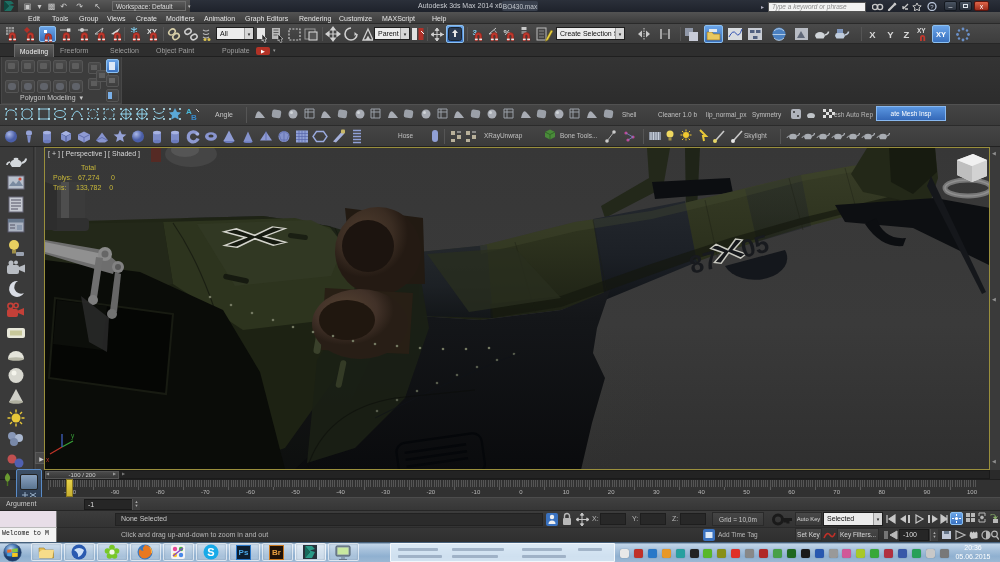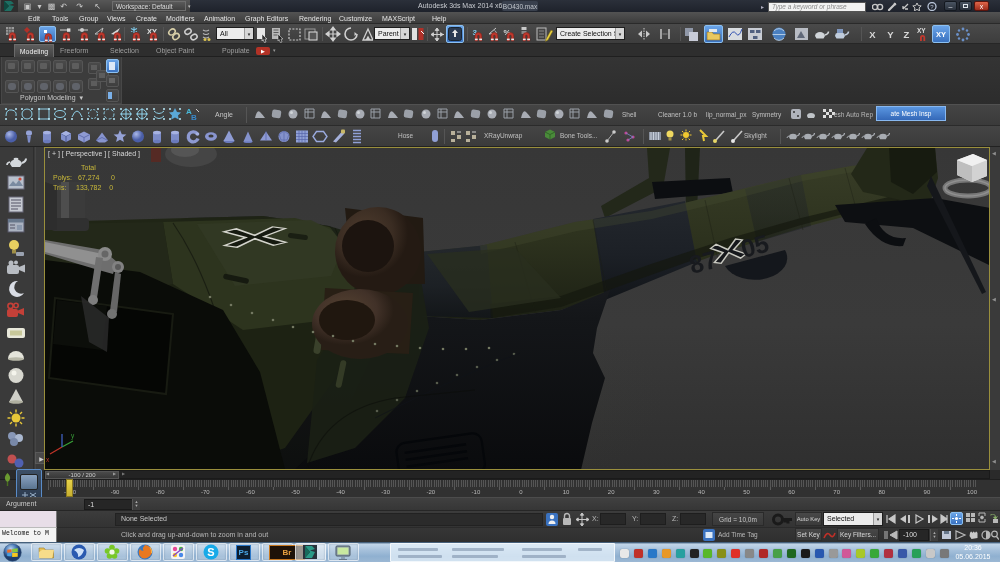--- a/index.html
+++ b/index.html
@@ -1161,21 +1161,21 @@
       <path d="M3 12 L13 4" stroke="#8848c8" stroke-width="1.4"></path>
     </svg>
 <div class="abs" style="left:196px;top:543px;width:31px;height:18px;background:rgba(255,255,255,0.22);border:1px solid rgba(255,255,255,0.55);border-radius:2px;box-shadow:inset 0 0 2px rgba(30,60,90,0.35);"></div>
 <svg class="abs" style="left:203px;top:544px" width="16" height="16" viewBox="0 0 16 16">
       <circle cx="8" cy="8" r="7.5" fill="#18aae8"></circle>
       <text x="8" y="12" font-size="11" fill="#fff" text-anchor="middle" font-family="Liberation Sans" font-weight="bold">S</text>
     </svg>
 <div class="abs" style="left:229px;top:543px;width:31px;height:18px;background:rgba(255,255,255,0.22);border:1px solid rgba(255,255,255,0.55);border-radius:2px;box-shadow:inset 0 0 2px rgba(30,60,90,0.35);"></div>
 <div class="abs" style="left:236px;top:544.5px;width:15px;height:15px;background:#0d1e30;border:1px solid #2a77c8;color:#4aa8e8;font-size:8px;font-weight:bold;display:flex;align-items:center;justify-content:center;">Ps</div>
 <div class="abs" style="left:262px;top:543px;width:31px;height:18px;background:rgba(255,255,255,0.22);border:1px solid rgba(255,255,255,0.55);border-radius:2px;box-shadow:inset 0 0 2px rgba(30,60,90,0.35);"></div>
-<div class="abs" style="left:269px;top:544.5px;width:36px;height:15px;background:#1e1208;border:1px solid #c87820;color:#e8a040;font-size:8px;font-weight:bold;display:flex;align-items:center;justify-content:center;">Br</div>
+<div class="abs" style="left:269px;top:544.5px;width:15px;height:15px;background:#1e1208;border:1px solid #c87820;color:#e8a040;font-size:8px;font-weight:bold;display:flex;align-items:center;justify-content:center;">Br</div>
 <div class="abs" style="left:295px;top:543px;width:31px;height:18px;background:rgba(255,255,255,0.55);border:1px solid rgba(255,255,255,0.55);border-radius:2px;box-shadow:inset 0 0 2px rgba(30,60,90,0.35);"></div>
 <svg class="abs" style="left:302px;top:544px" width="16" height="16" viewBox="0 0 16 16">
       <rect x="1" y="1" width="14" height="14" fill="#28323c"></rect>
       <path d="M3 2 L10 2 L13 5 L8 6.5 L13 8 L10 14 L3 14 L8 8 Z" fill="#2a9a88"></path>
       <path d="M3 2 L8 8 L3 14 Z" fill="#176a5c"></path>
     </svg>
 <div class="abs" style="left:328px;top:543px;width:31px;height:18px;background:rgba(255,255,255,0.22);border:1px solid rgba(255,255,255,0.55);border-radius:2px;box-shadow:inset 0 0 2px rgba(30,60,90,0.35);"></div>
 <svg class="abs" style="left:335px;top:544px" width="16" height="16" viewBox="0 0 16 16">
       <rect x="1" y="2" width="14" height="10" rx="1" fill="#8a98a8" stroke="#4a5a68"></rect>
       <rect x="2.5" y="3.5" width="11" height="7" fill="#c8e8a0"></rect>

